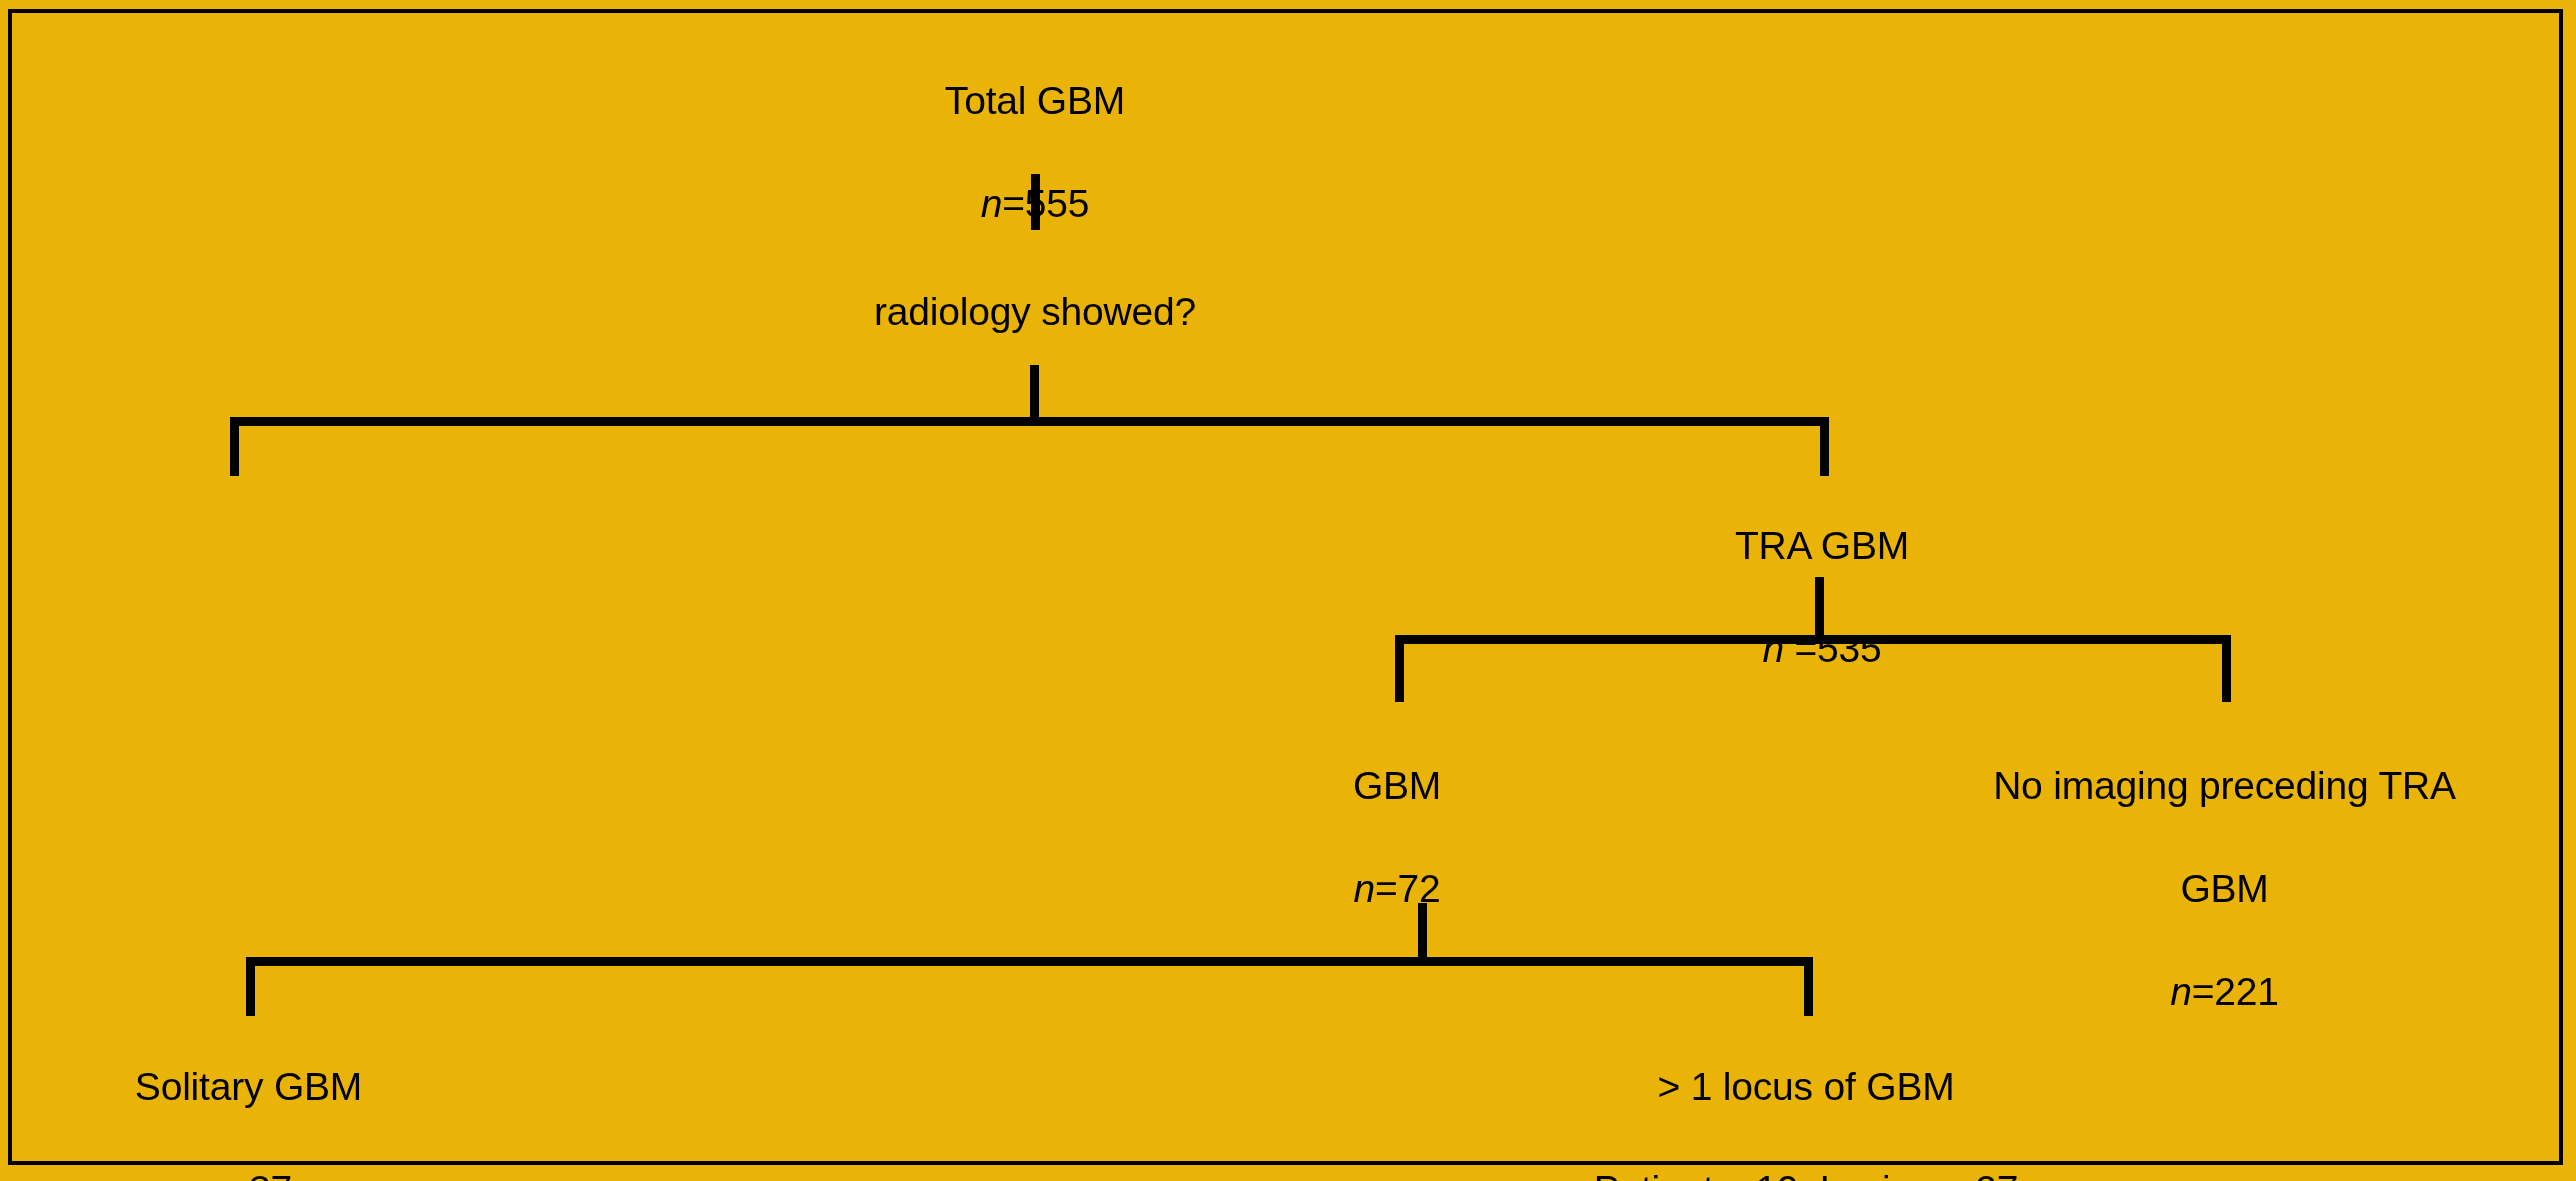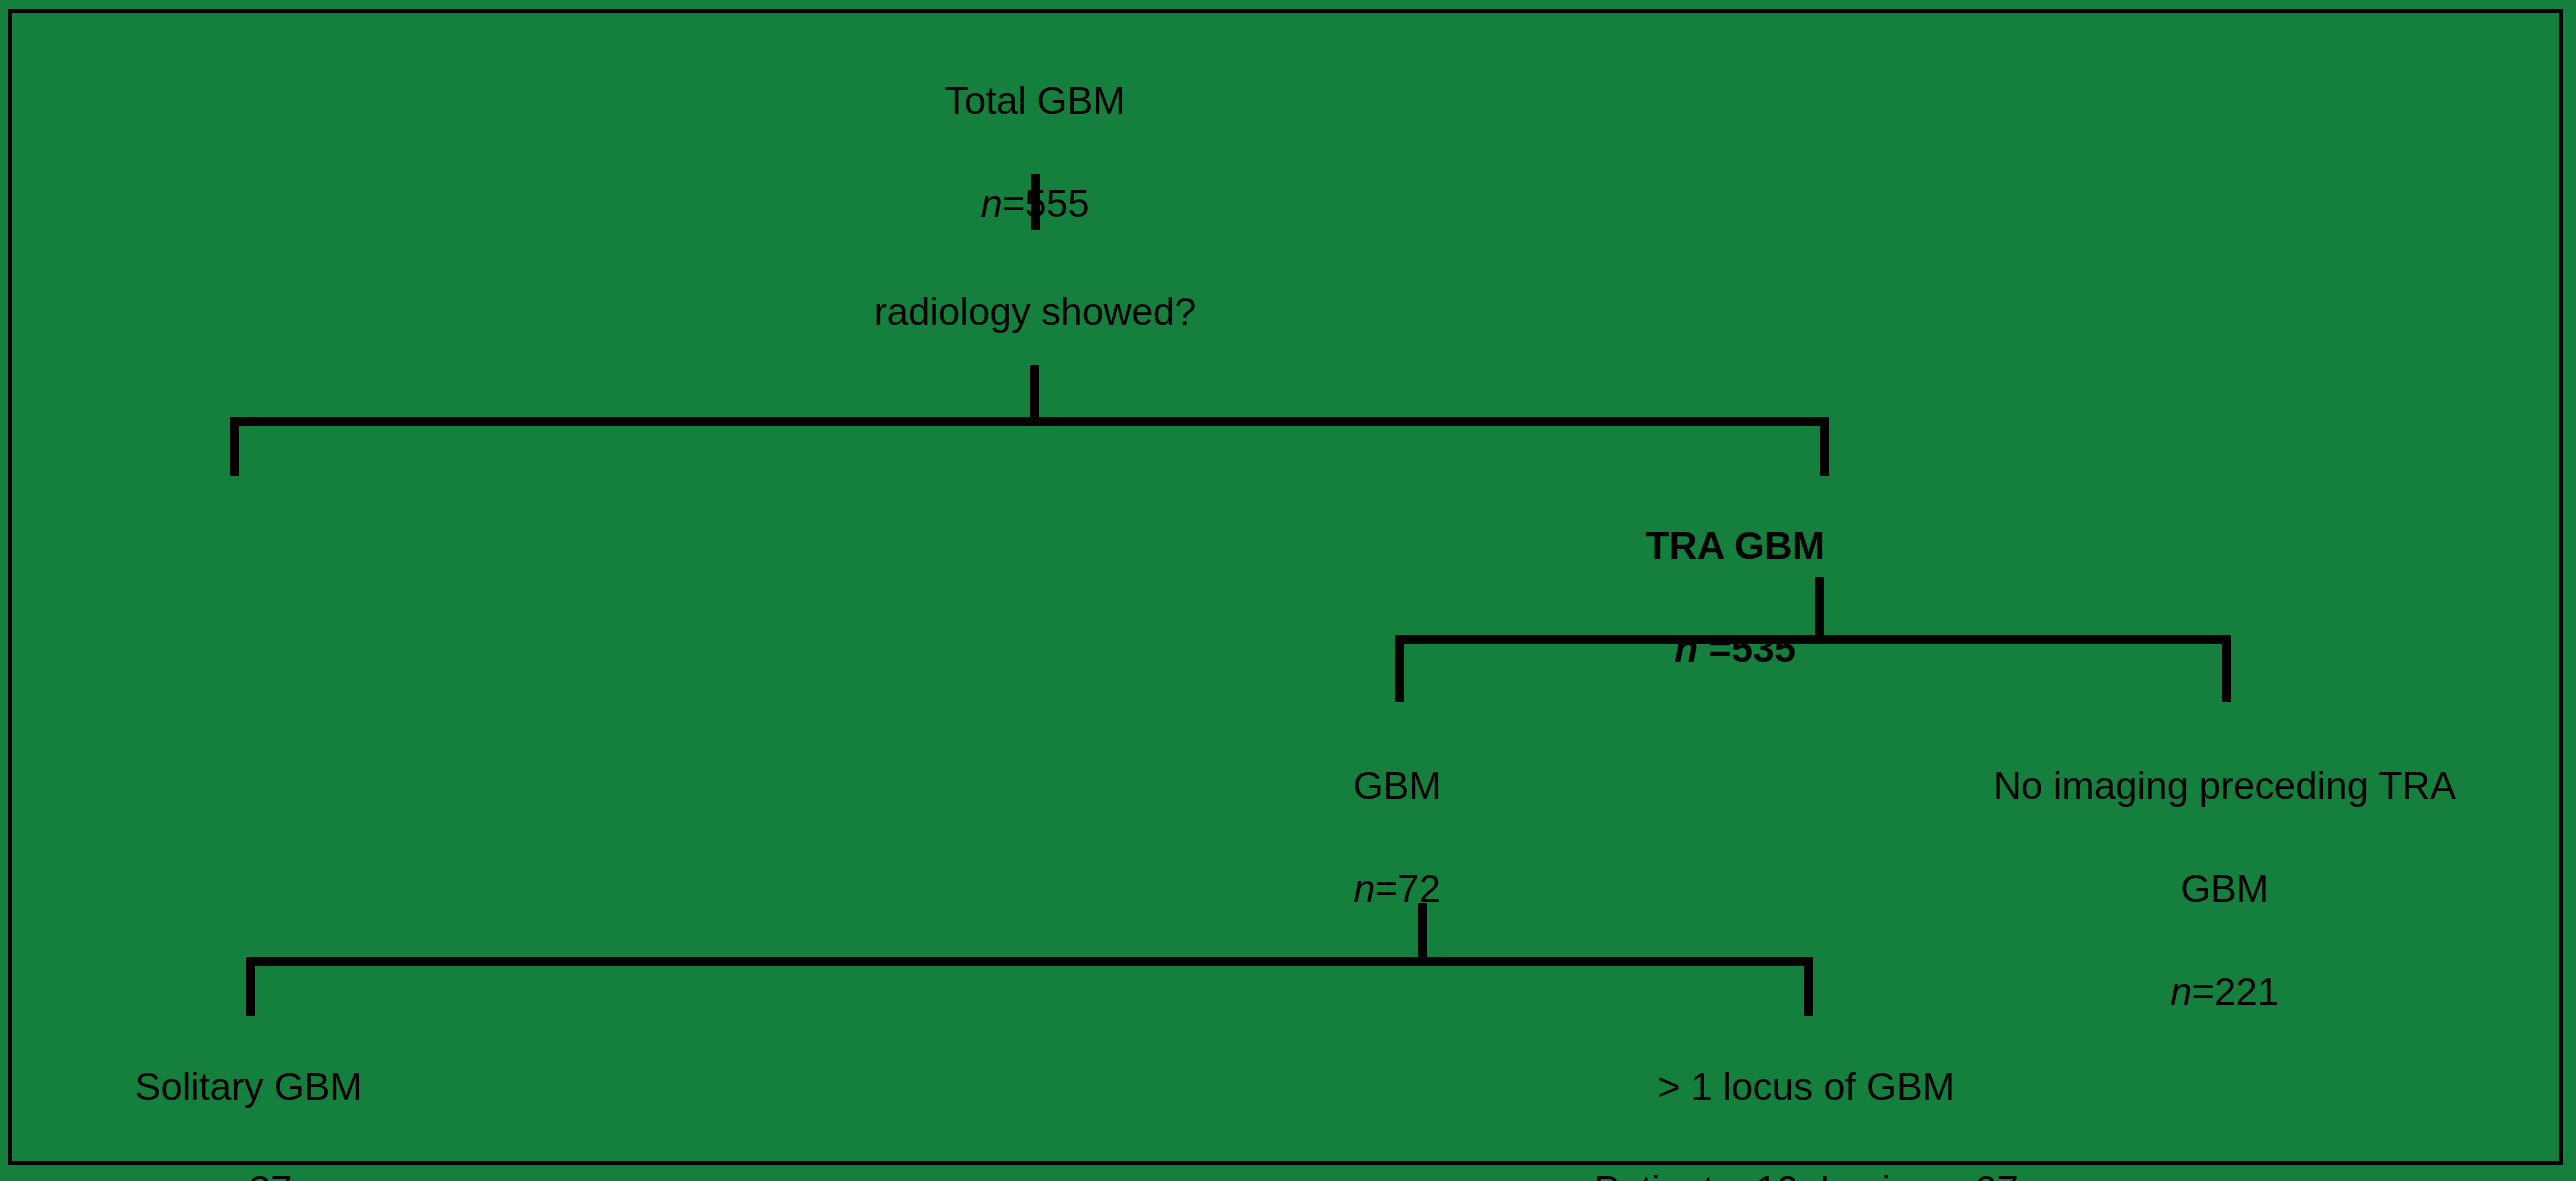--- a/index.html
+++ b/index.html
@@ -7,21 +7,21 @@
     padding: 0;
     background: #ffffff;
   }
   body {
     font-family: "Liberation Sans", "DejaVu Sans", sans-serif;
   }
   #canvas {
     position: relative;
     width: 2576px;
     height: 1181px;
-    background: #15803d;
+    background: #eab308;
     overflow: hidden;
   }
   
   #frame {
     position: absolute;
     left: 8.2px;
     top: 9.4px;
     width: 2555px;
     height: 1156px;
     border: 4.7px solid #000000;
@@ -82,21 +82,21 @@
 
   <div class="vline" style="left:1030px; top:365px; height:61px;"></div>
 
   <div class="hline" style="left:230px; top:417px; width:1599px;"></div>
 
   <div class="vline" style="left:230px; top:417px; height:59px;"></div>
 
   <div class="vline" style="left:1820px; top:417px; height:59px;"></div>
 
 
-  <div class="node center" style="left:1496px; top:469px; width:478px;font-weight:bold;">
+  <div class="node center" style="left:1583px; top:469px; width:478px;">
     <span class="line">TRA GBM</span>
     <span class="line"><i class="ital">n</i><span> =535</span></span>
   </div>
 
   <div class="vline" style="left:1815px; top:577px; height:62px;"></div>
 
   <div class="hline" style="left:1395px; top:635px; width:835px;"></div>
 
   <div class="vline" style="left:1395px; top:635px; height:67px;"></div>
 

